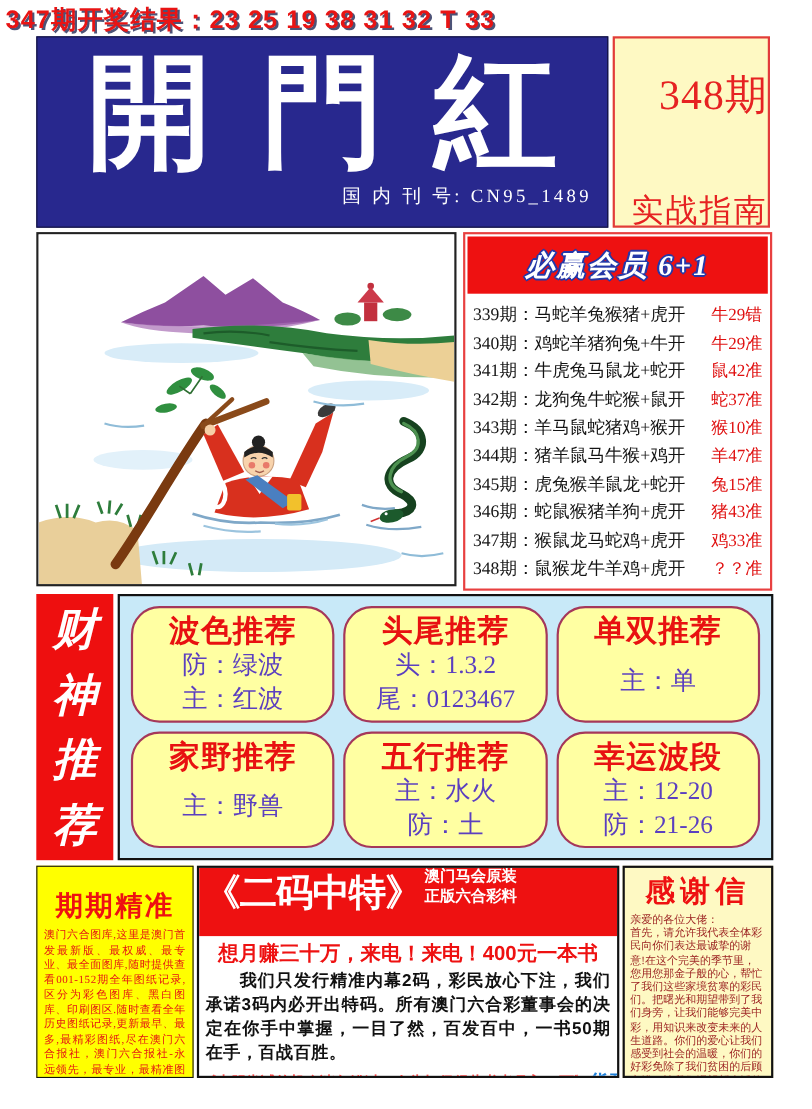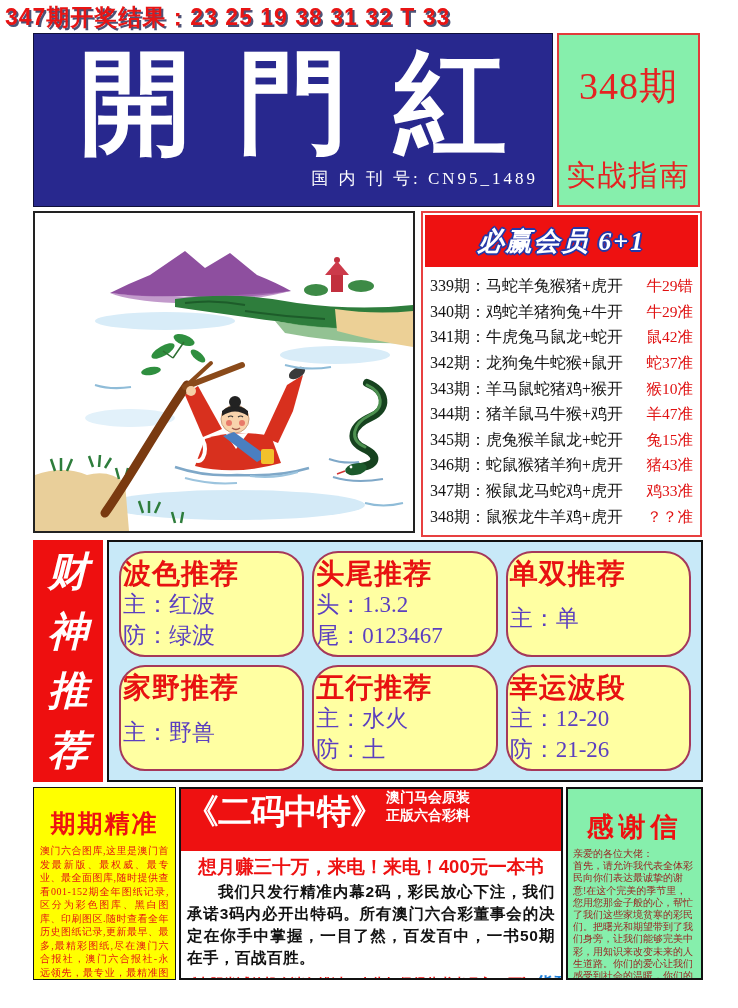--- a/index.html
+++ b/index.html
@@ -25,25 +25,25 @@
     font-size:112px;font-weight:bold;line-height:1;
     font-family:"Liberation Serif", serif;
   }
   .pub-no{
     position:absolute;right:14px;bottom:16px;color:#ffffff;
     font-size:17px;letter-spacing:3px;white-space:nowrap;
   }
   
   .issue-box{
     position:absolute;left:557px;top:33px;width:143px;height:174px;
-    background:#86efac;border:2px solid #e23b3b;box-sizing:border-box;
-    text-align:center;color:#e62222;overflow:hidden;
+    background:#fef9c3;border:2px solid #e23b3b;box-sizing:border-box;
+    text-align:right;color:#e62222;overflow:hidden;
   }
   .issue-no{margin-top:26px;font-size:38px;letter-spacing:1px;}
-  .issue-sub{margin-top:44px;font-size:29px;letter-spacing:2px;}
+  .issue-sub{margin-top:60px;font-size:29px;letter-spacing:2px;}
   
   .illus-box{
     position:absolute;left:33px;top:211px;width:382px;height:322px;
     border:2px solid #222;box-sizing:border-box;background:#fff;overflow:hidden;
   }
   
   .member-box{
     position:absolute;left:421px;top:211px;width:281px;height:326px;
     border:2px solid #e84040;box-sizing:border-box;background:#ffffff;
     padding:2px;overflow:hidden;
@@ -71,21 +71,21 @@
   }
   
   .rec-section{
     position:absolute;left:107px;top:540px;width:596px;height:242px;
     background:#c8e9f8;border:2px solid #111;box-sizing:border-box;
     display:grid;grid-template-columns:repeat(3,1fr);grid-template-rows:1fr 1fr;
     gap:8px;padding:9px 10px;overflow:hidden;
   }
   .rec-box{
     background:#ffffa2;border:2px solid #a5385a;border-radius:26px;
-    display:flex;flex-direction:column;padding:5px 2px 4px 2px;
+    display:flex;flex-direction:column;text-align:center;padding:5px 2px 4px 2px;
     overflow:hidden;
   }
   .rec-title{
     color:#e81111;font-weight:bold;font-size:28px;line-height:1.15;
     font-family:"Liberation Sans", sans-serif;letter-spacing:1px;
   }
   .rec-lines{
     flex:1;display:flex;flex-direction:column;justify-content:center;gap:2px;
     font-size:23px;color:#5b3fc0;line-height:1.25;
     font-family:"Liberation Serif", serif;
@@ -132,22 +132,22 @@
   .note-red{
     color:#ee1111;font-weight:bold;font-size:13.5px;
     font-family:"Liberation Sans", sans-serif;white-space:nowrap;
   }
   .note-blue{
     color:#1d7fd8;font-weight:bold;font-size:18px;margin-left:auto;letter-spacing:1px;
     font-family:"Liberation Sans", sans-serif;white-space:nowrap;
   }
   .f-right{
     position:absolute;left:566px;top:787px;width:137px;height:193px;
-    background:#86efac;border:2px solid #111;box-sizing:border-box;
-    padding:20px 5px;overflow:hidden;
+    background:#fef9c3;border:2px solid #111;box-sizing:border-box;
+    padding:3px 5px;overflow:hidden;
   }
   .f-right-title{
     text-align:center;color:#ee1111;font-weight:bold;font-size:27px;
     font-family:"Liberation Sans", sans-serif;letter-spacing:5px;
   }
   .f-right-body{
     color:#9a1f1f;font-size:10px;line-height:1.22;margin-top:3px;white-space:pre-line;
   }
 </style>
 </head>
@@ -309,22 +309,22 @@
   <span>财</span>
   <span>神</span>
   <span>推</span>
   <span>荐</span>
 </div>
 
 <div class="rec-section">
   <div class="rec-box">
     <div class="rec-title">波色推荐</div>
     <div class="rec-lines">
+      <span>防：绿波</span>
       <span>主：红波</span>
-      <span>防：绿波</span>
     </div>
   </div>
   <div class="rec-box">
     <div class="rec-title">头尾推荐</div>
     <div class="rec-lines">
       <span>头：1.3.2</span>
       <span>尾：0123467</span>
     </div>
   </div>
   <div class="rec-box">

